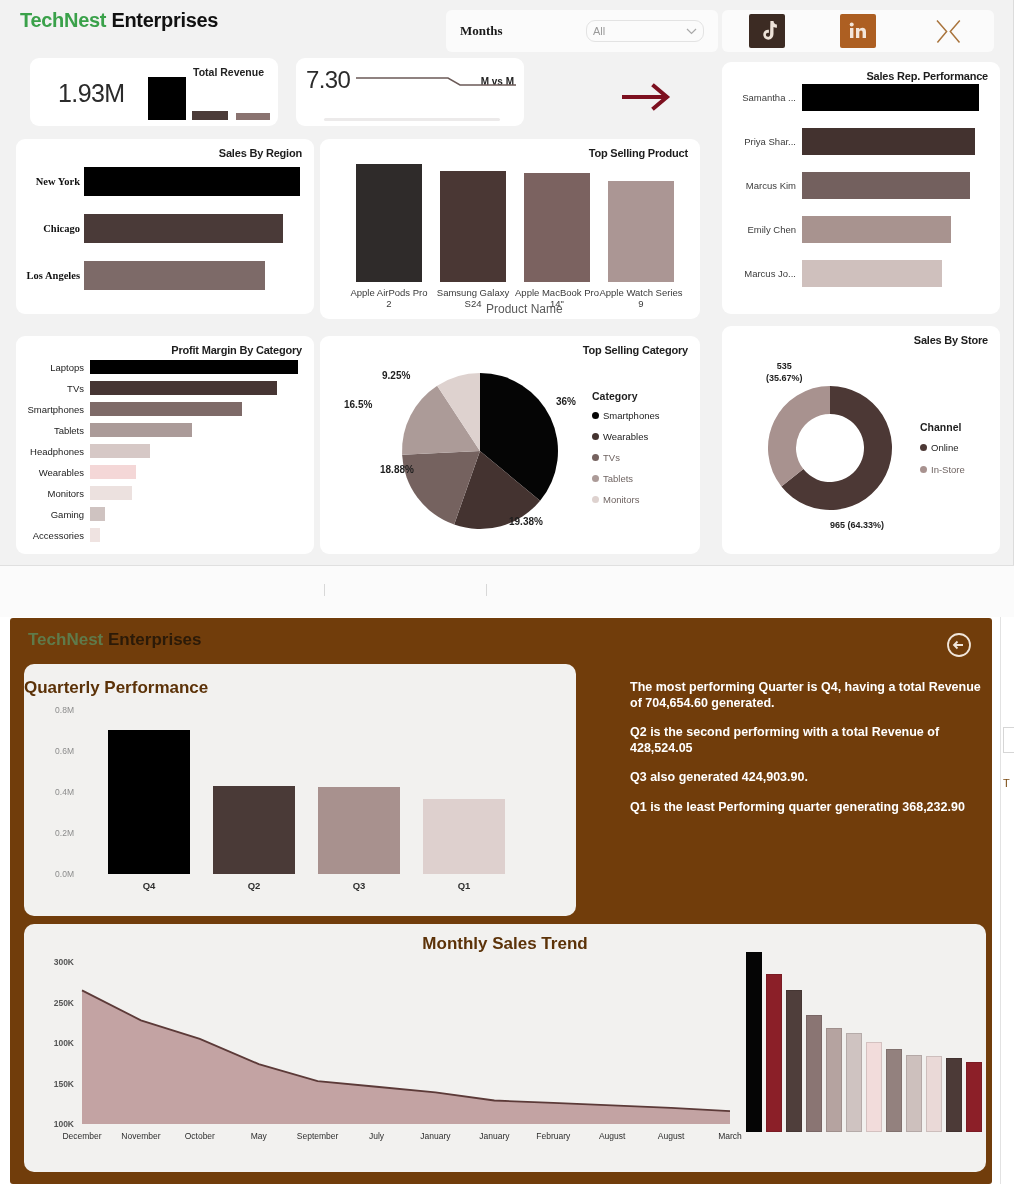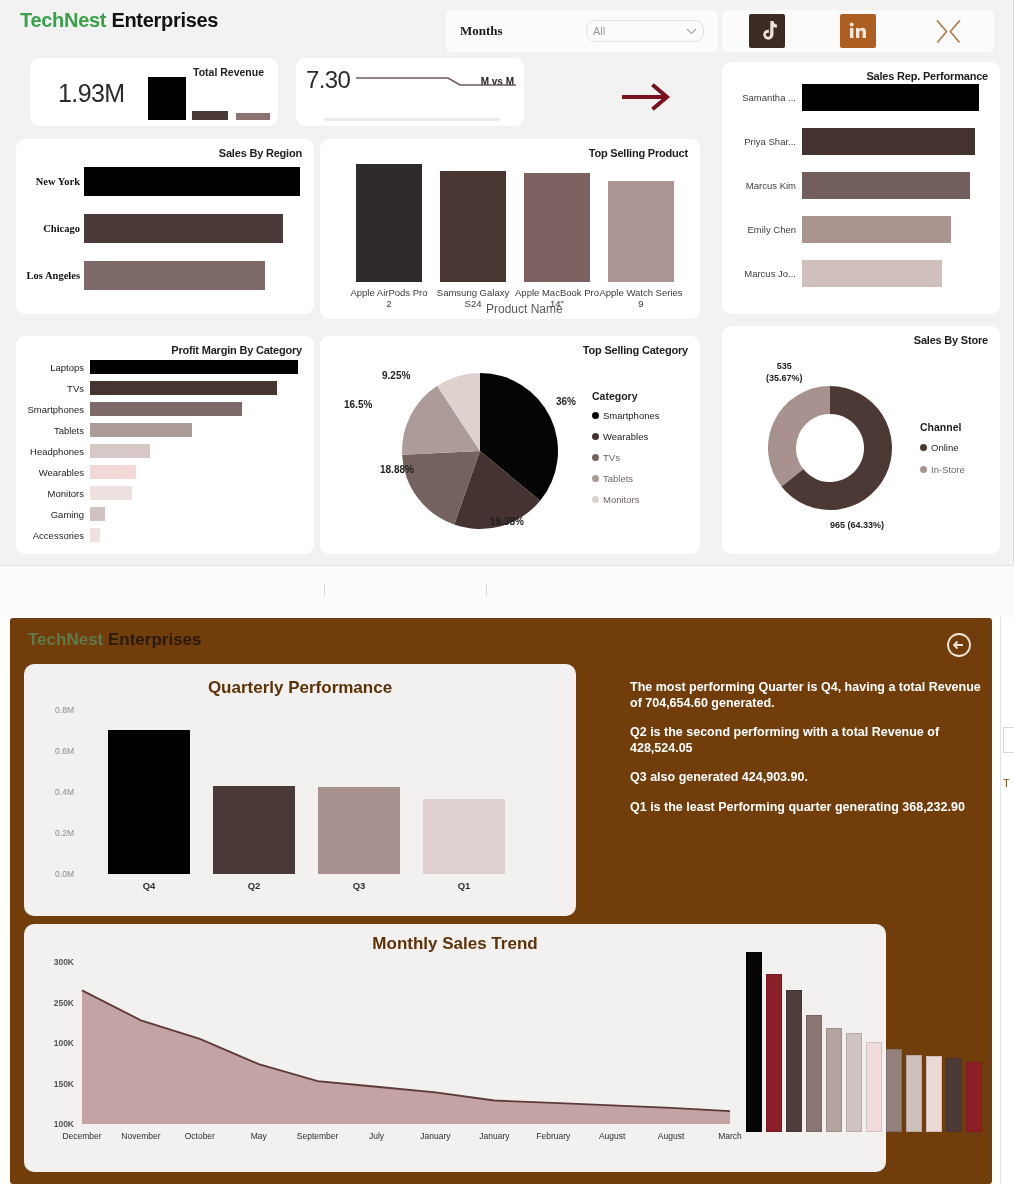--- a/index.html
+++ b/index.html
@@ -115,34 +115,34 @@
   }
   .p2-title .tn { color: #5f7a4a; }
   .p2-title .ent { color: #2b1a08; }
   .back-btn { position: absolute; right: 20px; top: 14px; width: 26px; height: 26px; }
 
   .panel {
     position: absolute; background: #f2f1ef; border-radius: 10px;
   }
   .quarterly { left: 14px; top: 46px; width: 552px; height: 252px; }
   .q-title {
-    position: absolute; width: 100%; top: 14px; text-align: center;
+    position: absolute; width: 100%; top: 14px; 
     font-size: 17px; font-weight: bold; color: #5c3208;
   }
   .y-tick { position: absolute; font-size: 8.5px; color: #8c8c8c; text-align: right; width: 34px; }
   .q-bar { position: absolute; bottom: 0; }
   .q-lbl { position: absolute; font-size: 9.5px; font-weight: bold; color: #2e2e2e; text-align: center; }
 
   .insights { position: absolute; left: 620px; top: 62px; width: 352px; }
   .ins-p {
     color: #fff; font-size: 12.5px; font-weight: bold; line-height: 15.5px;
     margin-bottom: 14px;
   }
 
-  .trend { left: 14px; top: 306px; width: 862px; height: 248px; }
+  .trend { left: 14px; top: 306px; width: 962px; height: 248px; }
   .t-title {
     position: absolute; width: 100%; top: 10px; text-align: center;
     font-size: 17px; font-weight: bold; color: #5c3208;
   }
   .m-lbl { position: absolute; font-size: 8.5px; color: #2e2e2e; text-align: center; }
   .mini-bar { position: absolute; bottom: 0; border: 1px solid rgba(0,0,0,0.12); }
 
   .right-stub {
     position: absolute; left: 1000px; top: 617px; width: 14px; height: 567px;
     background: #fff; border-left: 1px solid #e2e2e2;
@@ -281,21 +281,21 @@
     <span class="card-title">Top Selling Category</span>
     <div id="pie-body">
         <svg width="330" height="218" style="position: absolute; left: 0px; top: 0px;">
           <path d="M160 115 L160 37 A78 78 0 0 1 220.1112764636923 164.70547698096814 Z" fill="#050505"></path>
           <path d="M160 115 L220.1112764636923 164.70547698096814 A78 78 0 0 1 134.15812988988245 188.5948214836602 Z" fill="#443330"></path>
           <path d="M160 115 L134.15812988988245 188.5948214836602 A78 78 0 0 1 82.08599635902702 118.6616985996187 Z" fill="#75625f"></path>
           <path d="M160 115 L82.08599635902702 118.6616985996187 A78 78 0 0 1 117.18000887031782 49.80453727709313 Z" fill="#ac9b98"></path>
           <path d="M160 115 L117.18000887031782 49.80453727709313 A78 78 0 0 1 159.99999999999997 37 Z" fill="#ded2cf"></path>
         </svg>
         <span class="pie-pct" style="left: 236px; top: 60px;">36%</span>
-        <span class="pie-pct" style="left: 170px; top: 180px; text-align: right;">19.38%</span>
+        <span class="pie-pct" style="left: 189px; top: 180px; text-align: right;">19.38%</span>
         <span class="pie-pct" style="left: 60px; top: 128px;">18.88%</span>
         <span class="pie-pct" style="left: 24px; top: 63px;">16.5%</span>
         <span class="pie-pct" style="left: 62px; top: 22px; margin-top: 12px;">9.25%</span>
         <div class="leg-title" style="left: 272px; top: 54px;">Category</div>
         <div class="leg-item" style="left: 272px; top: 74px;">
           <span class="leg-dot" style="background: rgb(5, 5, 5);"></span>
           <span style="color: rgb(34, 34, 34);">Smartphones</span>
         </div>
         <div class="leg-item" style="left: 272px; top: 95px;">
           <span class="leg-dot" style="background: rgb(68, 51, 48);"></span>

